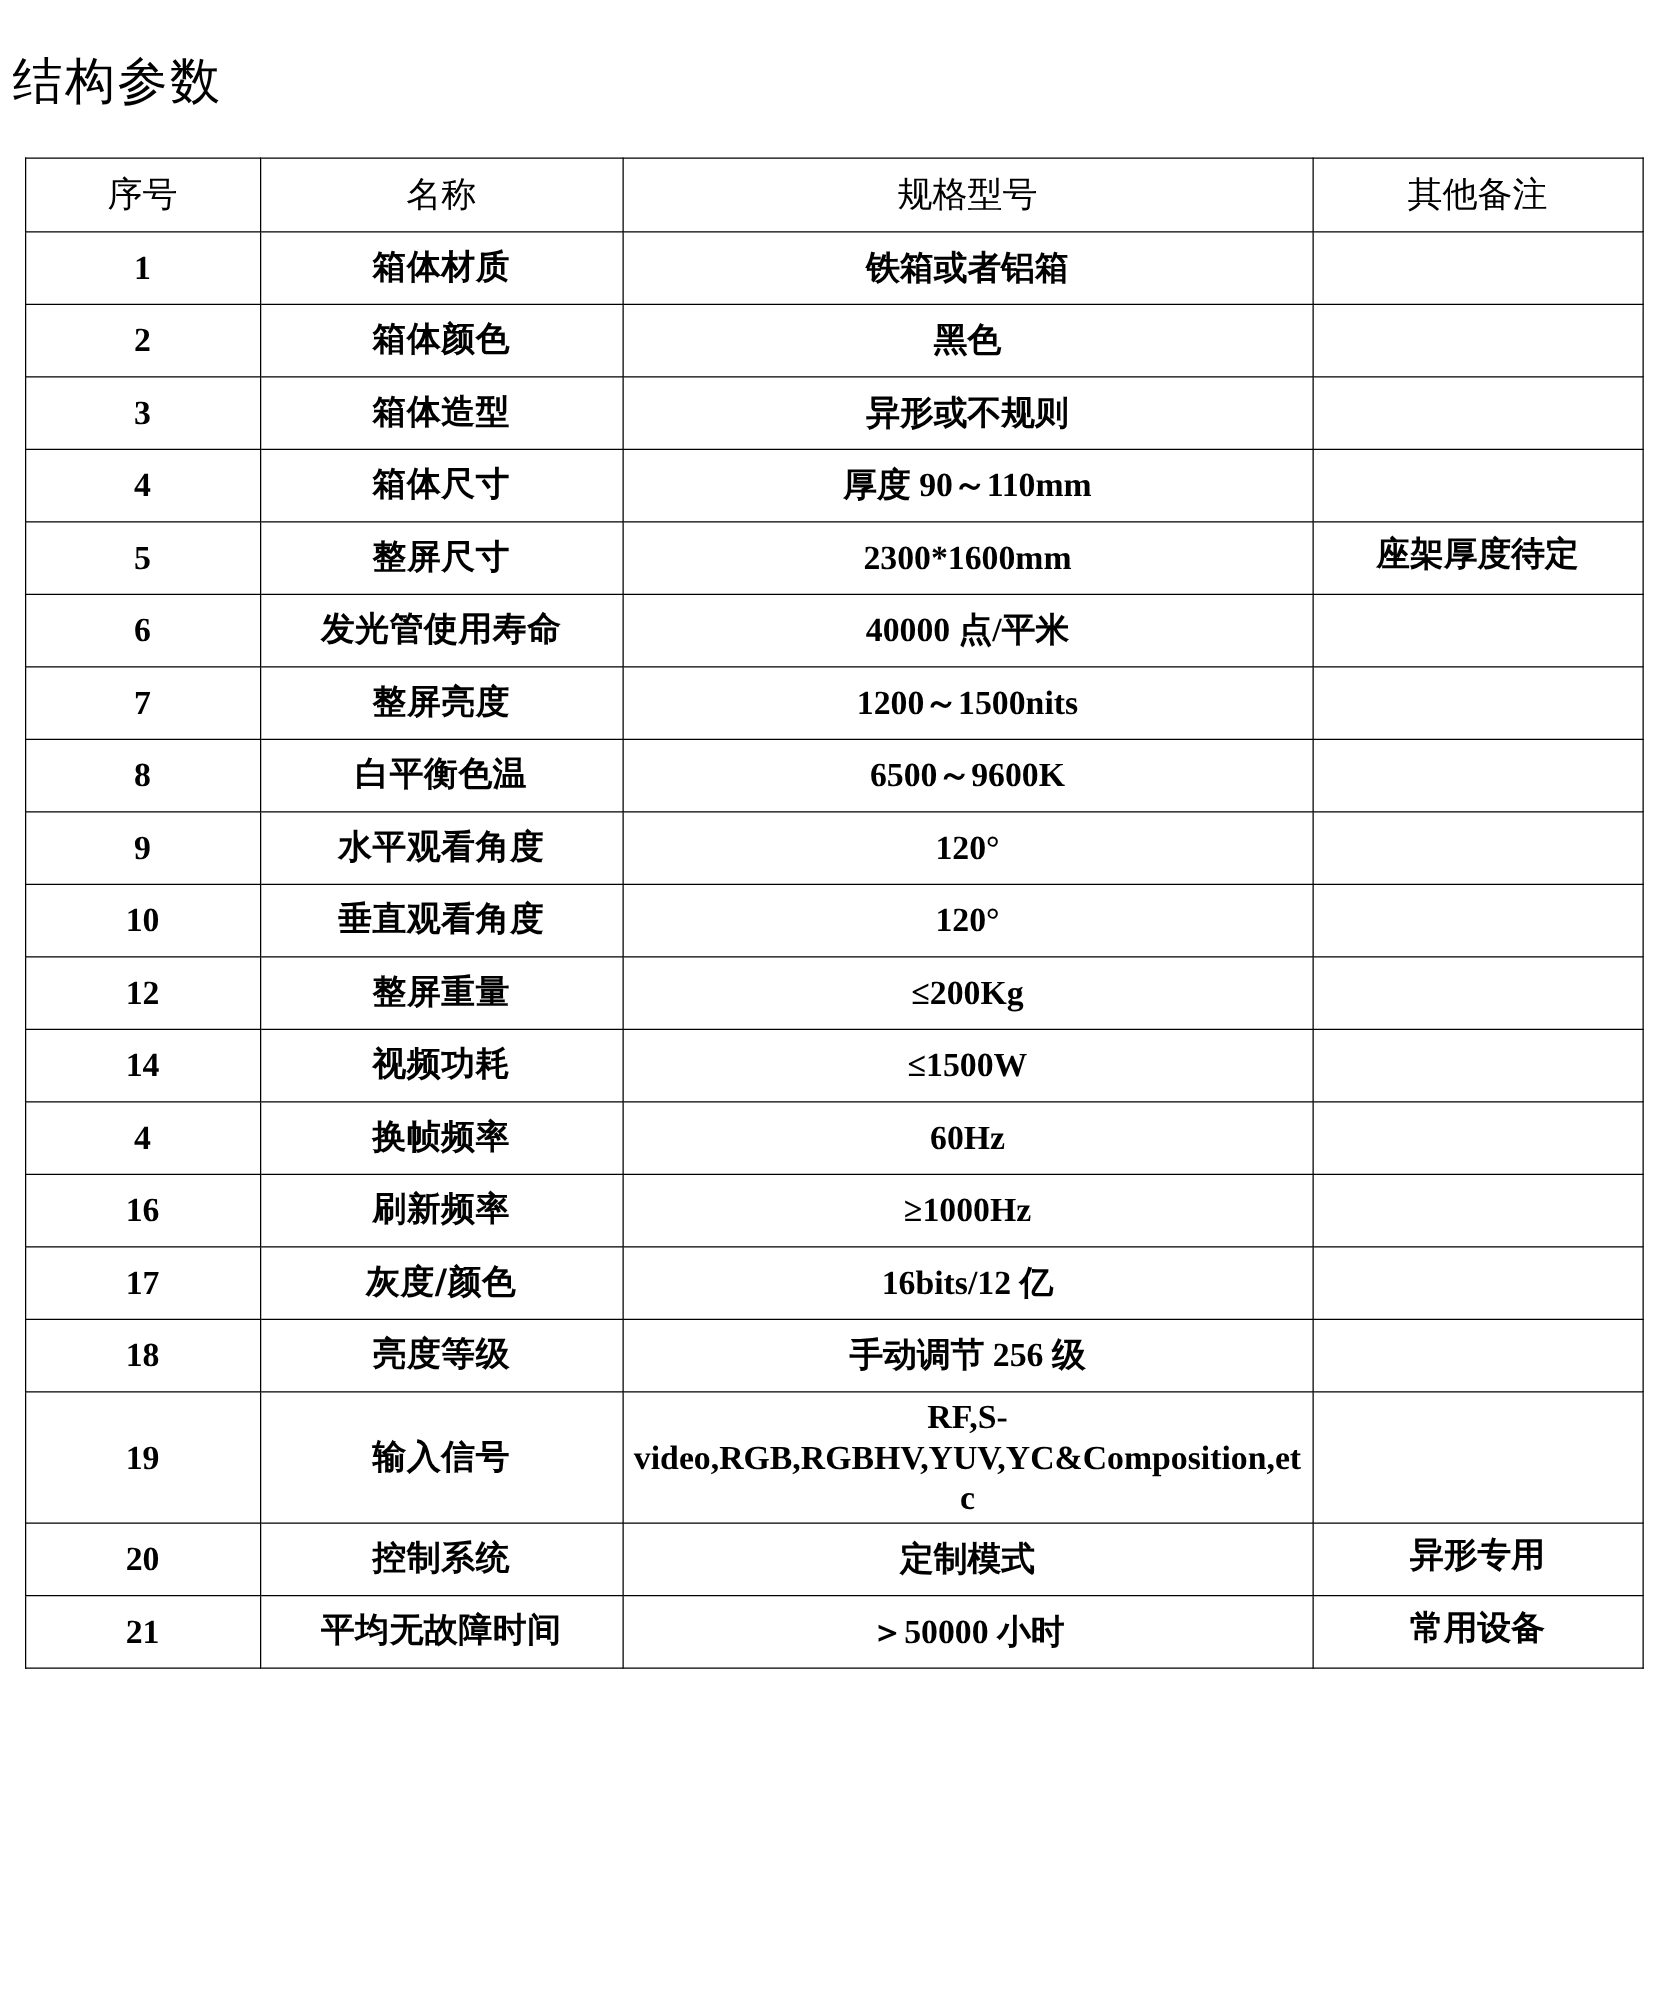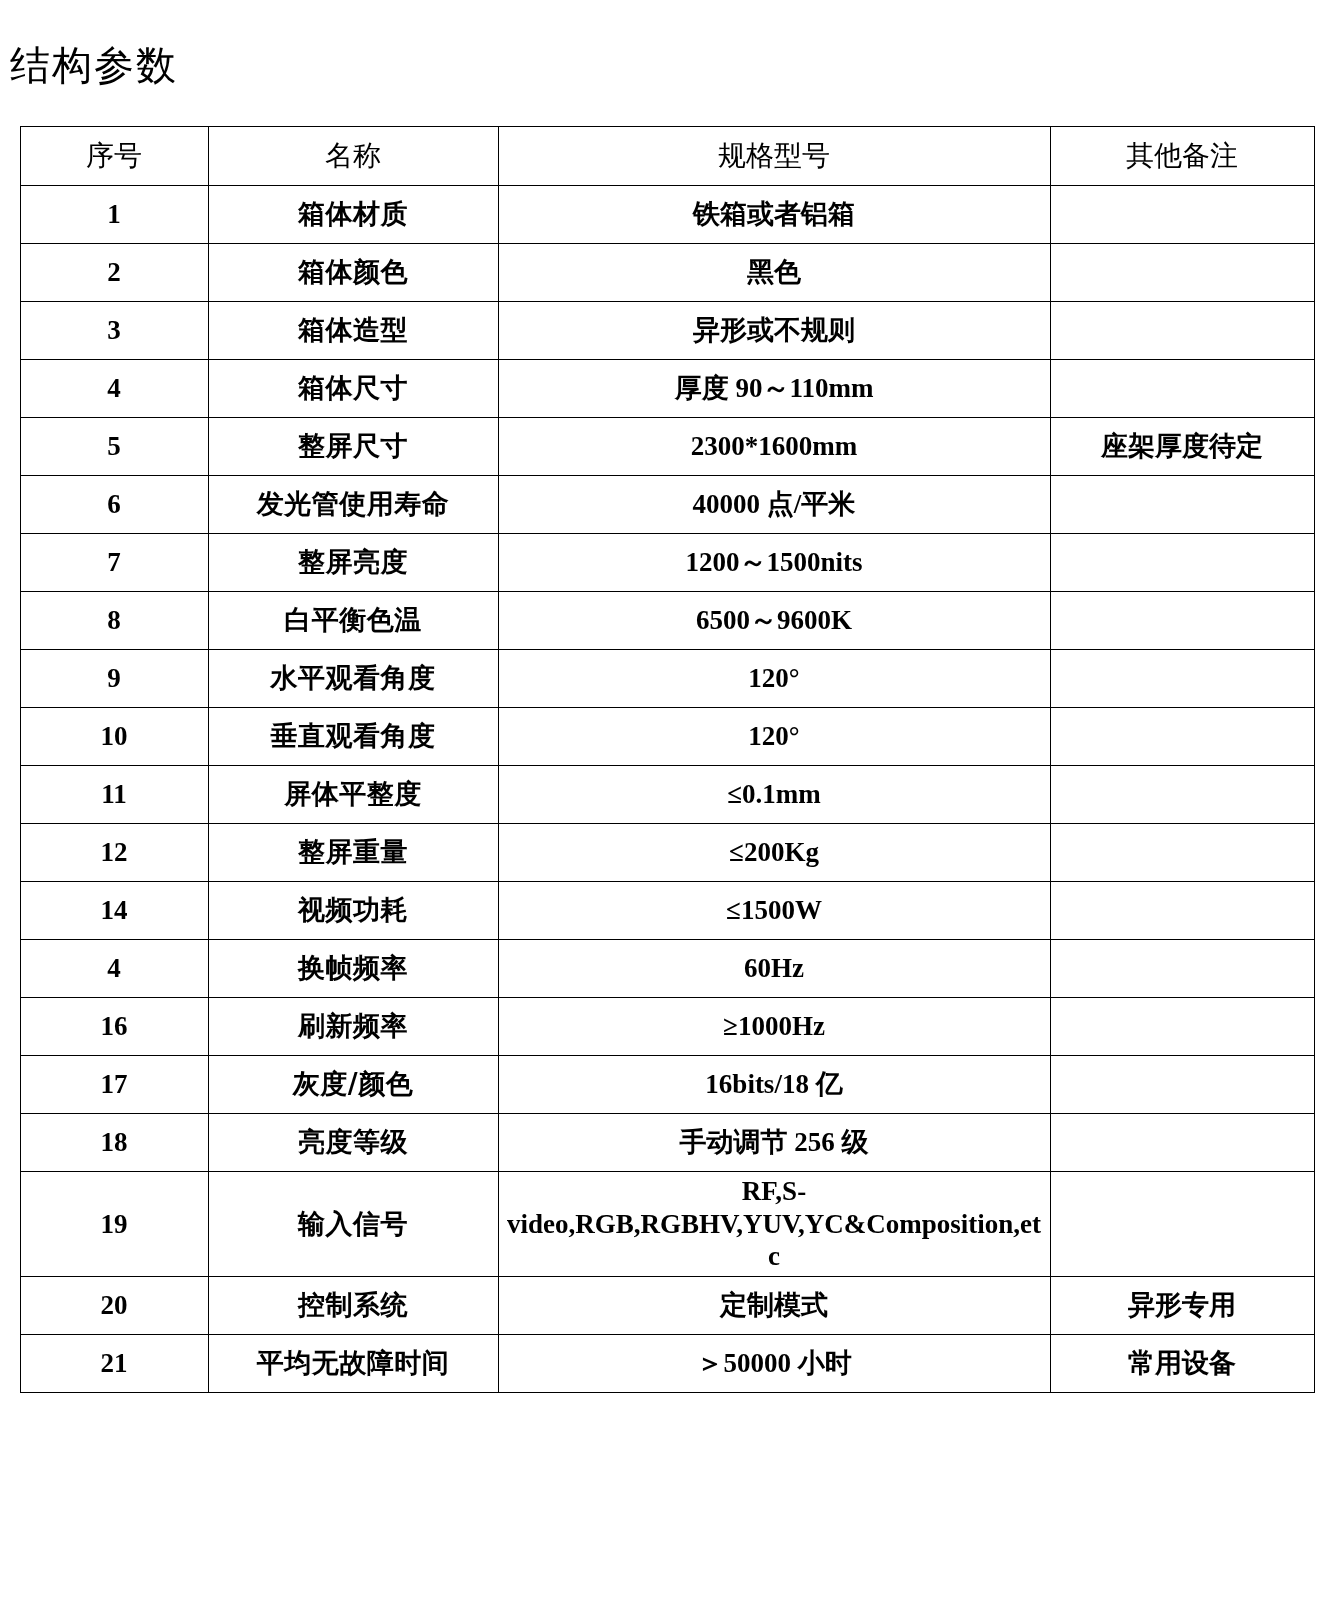--- a/index.html
+++ b/index.html
@@ -68,21 +68,21 @@
   }
   td.cell-idx {
     font-family: "Liberation Serif", serif;
     font-weight: bold;
   }
   td.cell-spec {
     font-family: "Liberation Serif", "DejaVu Serif", serif;
     font-weight: bold;
   }
   td.cell-note {
-    font-family: Liberation Serif, serif;
+    font-family: Liberation Mono, monospace;
     font-weight: bold;
   }
   tr.tall td { height: 102px; }
   tr.tall-2 td { height: 78px; }
 </style>
 </head>
 <body>
 
 <div class="page">
 
@@ -158,26 +158,20 @@
           <td class="cell-spec">120°</td>
           <td class="cell-note"></td>
         </tr>
         <tr>
           <td class="cell-idx">10</td>
           <td class="cell-name">垂直观看角度</td>
           <td class="cell-spec">120°</td>
           <td class="cell-note"></td>
         </tr>
         <tr>
-          <td class="cell-idx">11</td>
-          <td class="cell-name">屏体平整度</td>
-          <td class="cell-spec">≤0.1mm</td>
-          <td class="cell-note"></td>
-        </tr>
-        <tr>
           <td class="cell-idx">12</td>
           <td class="cell-name">整屏重量</td>
           <td class="cell-spec">≤200Kg</td>
           <td class="cell-note"></td>
         </tr>
         <tr>
           <td class="cell-idx">14</td>
           <td class="cell-name">视频功耗</td>
           <td class="cell-spec">≤1500W</td>
           <td class="cell-note"></td>
@@ -190,21 +184,21 @@
         </tr>
         <tr>
           <td class="cell-idx">16</td>
           <td class="cell-name">刷新频率</td>
           <td class="cell-spec">≥1000Hz</td>
           <td class="cell-note"></td>
         </tr>
         <tr>
           <td class="cell-idx">17</td>
           <td class="cell-name">灰度/颜色</td>
-          <td class="cell-spec">16bits/18 亿</td>
+          <td class="cell-spec">16bits/12 亿</td>
           <td class="cell-note"></td>
         </tr>
         <tr>
           <td class="cell-idx">18</td>
           <td class="cell-name">亮度等级</td>
           <td class="cell-spec">手动调节 256 级</td>
           <td class="cell-note"></td>
         </tr>
         <tr class="tall">
           <td class="cell-idx">19</td>

